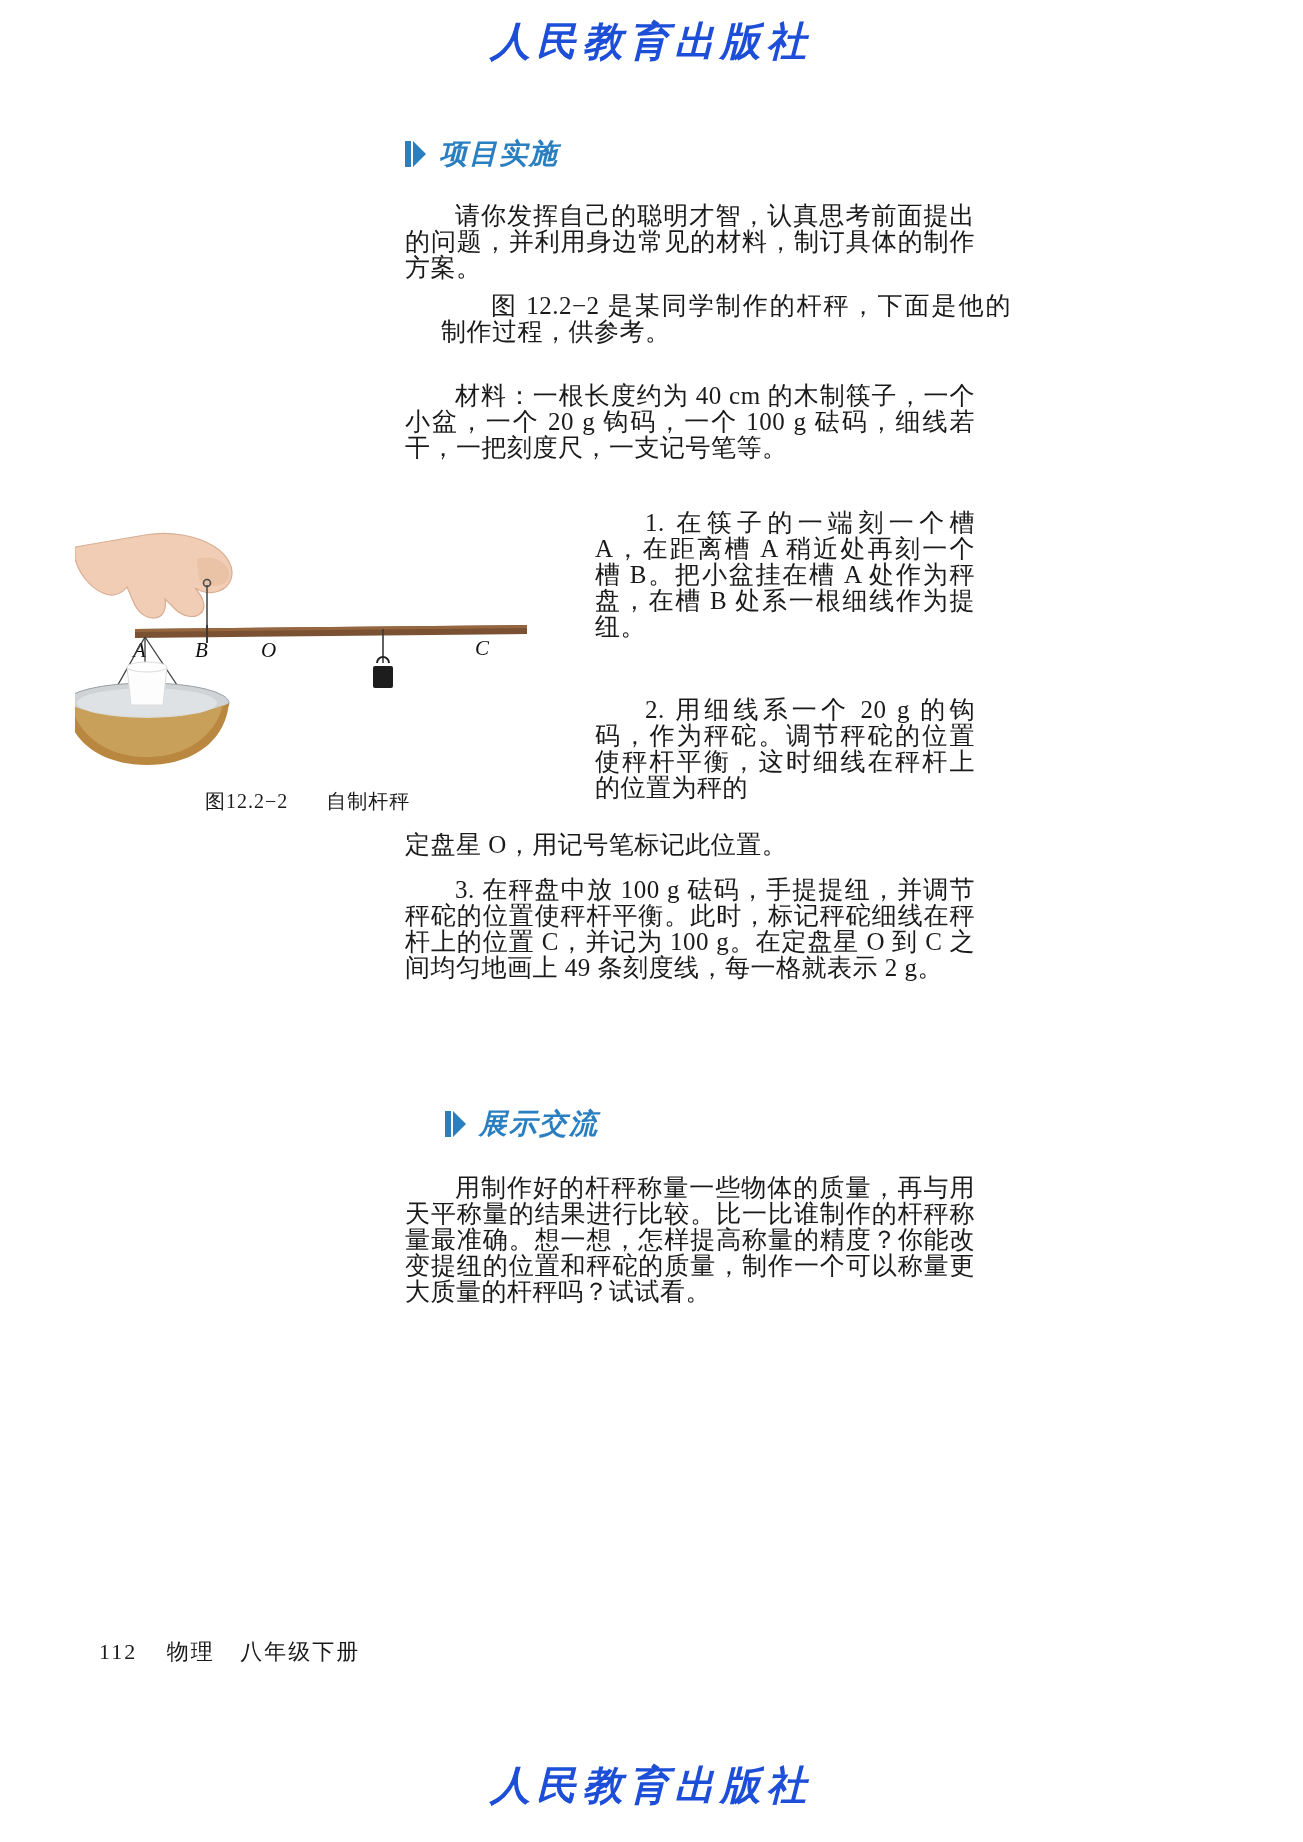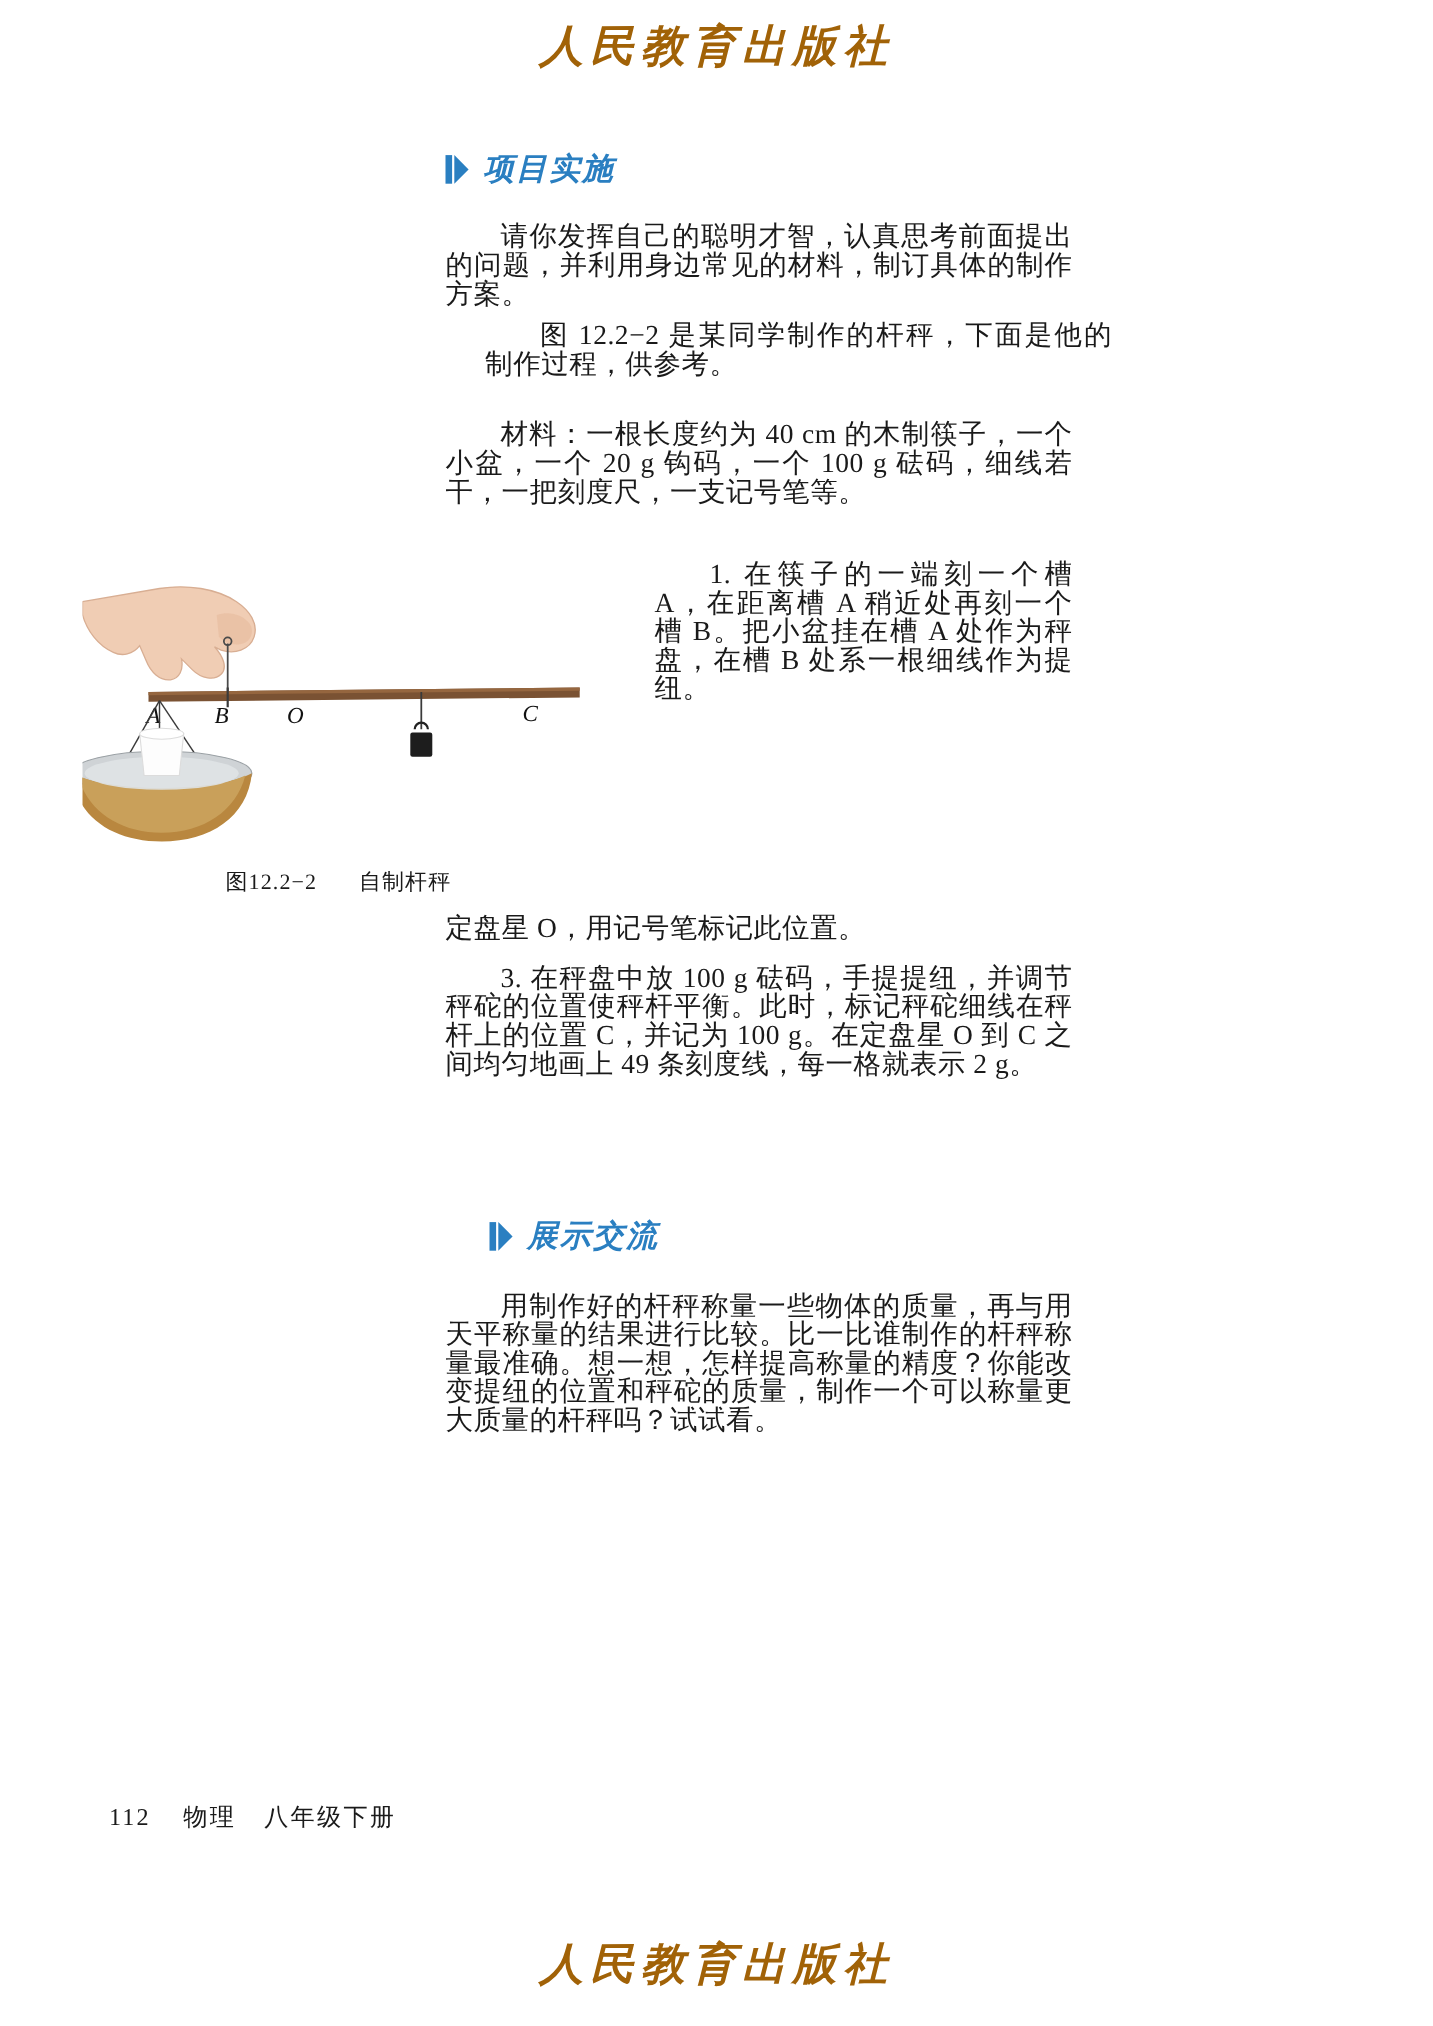--- a/index.html
+++ b/index.html
@@ -15,21 +15,21 @@
     color: #1a1a1a;
     overflow: hidden;
   }
 
   
   .publisher-logo {
     position: absolute;
     left: 0;
     width: 100%;
     text-align: center;
-    color: #a16207;
+    color: #1d4ed8;
     font-family: "Liberation Serif", serif;
     font-size: 40px;
     font-weight: bold;
     font-style: italic;
     letter-spacing: 6px;
     white-space: nowrap;
   }
   .publisher-logo.top { top: 14px; }
   .publisher-logo.bottom { top: 1758px; }
 
@@ -186,20 +186,21 @@
   </div>
 
   <div class="figure-caption" style="left:205px; top:788px;">
     <span>图12.2−2</span>
     <span style="display:inline-block;width:26px;"></span>
     <span>自制杆秤</span>
   </div>
 
   <div class="para indent" style="left:595px; top:510px; width:380px;">1. 在筷子的一端刻一个槽 A，在距离槽 A 稍近处再刻一个槽 B。把小盆挂在槽 A 处作为秤盘，在槽 B 处系一根细线作为提纽。</div>
 
+  <div class="para indent" style="left:595px; top:697px; width:380px;">2. 用细线系一个 20 g 的钩码，作为秤砣。调节秤砣的位置使秤杆平衡，这时细线在秤杆上的位置为秤的</div>
 
   <div class="para" style="left:405px; top:832px; width:570px;">定盘星 O，用记号笔标记此位置。</div>
 
   <div class="para indent" style="left:405px; top:877px; width:570px;">3. 在秤盘中放 100 g 砝码，手提提纽，并调节秤砣的位置使秤杆平衡。此时，标记秤砣细线在秤杆上的位置 C，并记为 100 g。在定盘星 O 到 C 之间均匀地画上 49 条刻度线，每一格就表示 2 g。</div>
 
   <div class="section-head" style="left:405px; top:1105px;padding-left:40px;">
     <span class="marker"></span>
     <span class="title">展示交流</span>
   </div>
 

